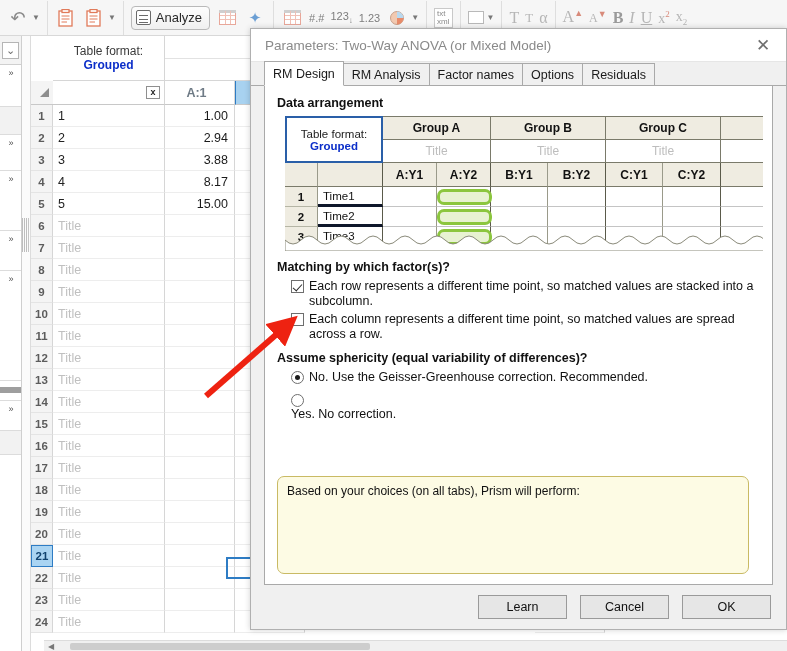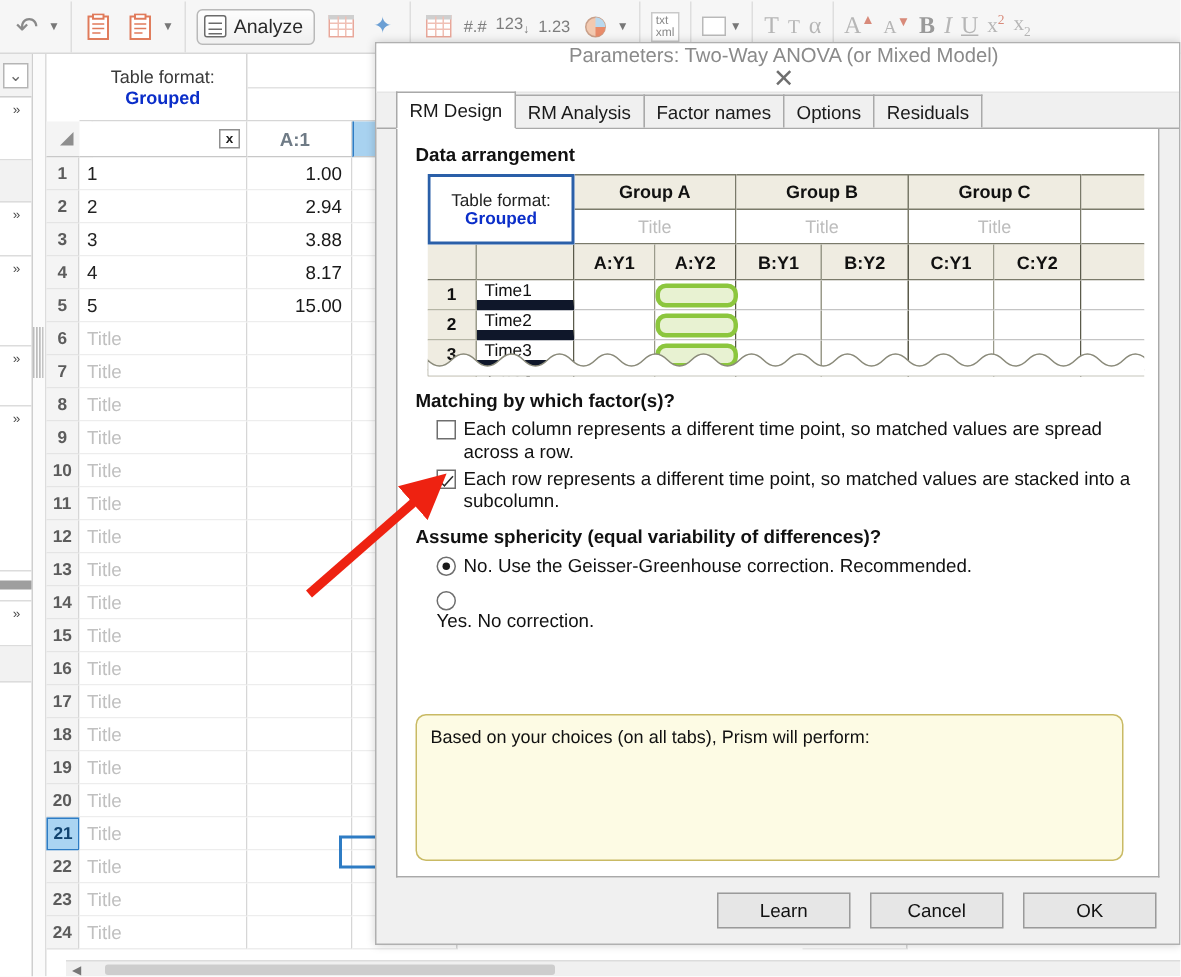--- a/index.html
+++ b/index.html
@@ -175,21 +175,21 @@
   
   .dialog {
     position: absolute; left: 250px; top: 28px; width: 537px; height: 602px;
     background: #f0f0f0;
     border: 1px solid #b0b0b0;
     box-shadow: 0 0 6px rgba(0,0,0,0.18);
     display: flex; flex-direction: column;
   }
   .dlg-title {
     height: 33px; background: #ffffff; border-bottom: 1px solid #e6e6e6;
-    display: flex; align-items: center; padding: 0 6px 0 14px; flex-direction: column;
+    display: flex; align-items: center; padding: 0 6px 0 14px;
   }
   .dlg-title .t {
     flex: 1; font-size: 13.5px; color: #8a8a8a;
   }
   .dlg-close {
     width: 34px; height: 30px; display:flex; align-items:center; justify-content:center;
     font-size: 17px; color: #6f6f6f; line-height:1;
   }
 
   .tabs { display: flex; align-items: flex-end; height: 24px; padding-left: 13px;
@@ -243,21 +243,21 @@
   }
   .mini-sub.blank { color:transparent; }
   .mini-rn {
     position:absolute; left:0; width:33px; height:20px; background:#efece1;
     border-right:1px solid #9a9a8a; border-bottom:1px solid #b5b5a5;
     font-size:11.5px; font-weight:bold; color:#111;
     display:flex; align-items:center; justify-content:center;
   }
   .mini-rl {
     position:absolute; left:33px; width:65px; height:20px; background:#fff;
-    border-right:1px solid #7a7a6a; border-bottom:7px solid #0f172a;
+    border-right:1px solid #7a7a6a; border-bottom:3px solid #0f172a;
     font-size:11.5px; color:#111; display:flex; align-items:center; padding-left:5px;
   }
   .mini-dc {
     position:absolute; height:20px; background:#fff;
     border-right:1px solid #9a9a8a; border-bottom:1px solid #c4c4c4;
   }
   .mini-dc.thick { border-right:1px solid #5a5a4a; }
   .mini-hi {
     position:absolute; width:55px; height:16px; border:3px solid #8cc63e;
     border-radius:7px; background:#e8f2d2;
@@ -733,26 +733,26 @@
 
         <div class="mini-fmt">
           <span class="l1">Table format:</span>
           <span class="l2">Grouped</span>
         </div>
       </div>
 
       <div class="sec-h2">Matching by which factor(s)?</div>
 
       <div class="opt-row">
+        <span class="cbx checked"></span>
+        <span class="opt-label">Each row represents a different time point, so matched values are stacked into a subcolumn.</span>
+      </div>
+      <div class="opt-row">
         <span class="cbx"></span>
         <span class="opt-label">Each column represents a different time point, so matched values are spread across a row.</span>
-      </div>
-      <div class="opt-row">
-        <span class="cbx checked"></span>
-        <span class="opt-label">Each row represents a different time point, so matched values are stacked into a subcolumn.</span>
       </div>
 
       <div class="sec-h2">Assume sphericity (equal variability of differences)?</div>
 
       <div class="opt-row">
         <span class="rdo on"></span>
         <span class="opt-label">No. Use the Geisser-Greenhouse correction. Recommended.</span>
       </div>
       <div class="opt-row" style="margin-top:8px;flex-direction:column;">
         <span class="rdo"></span>

